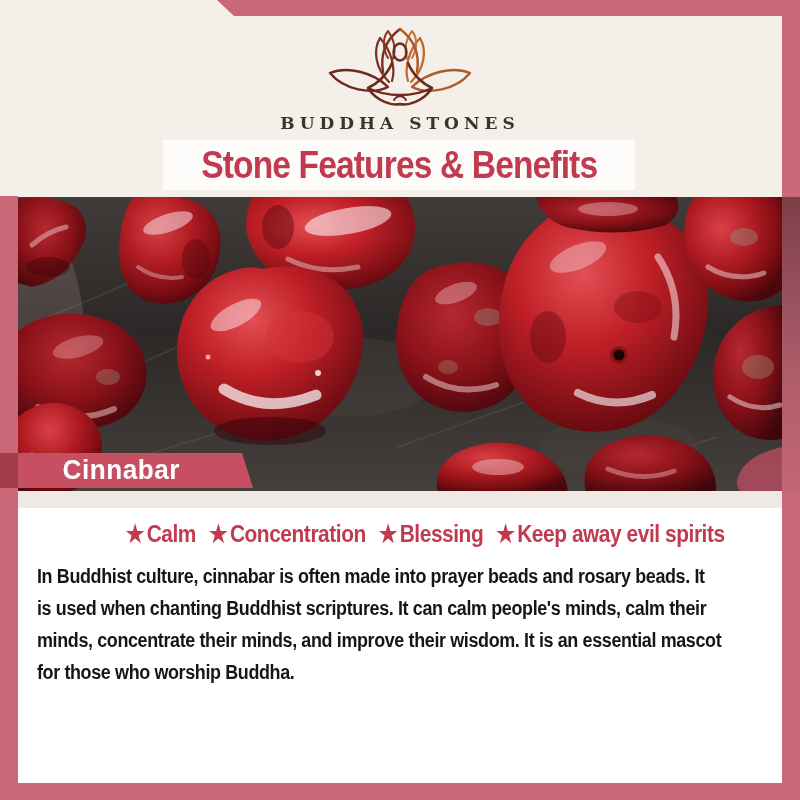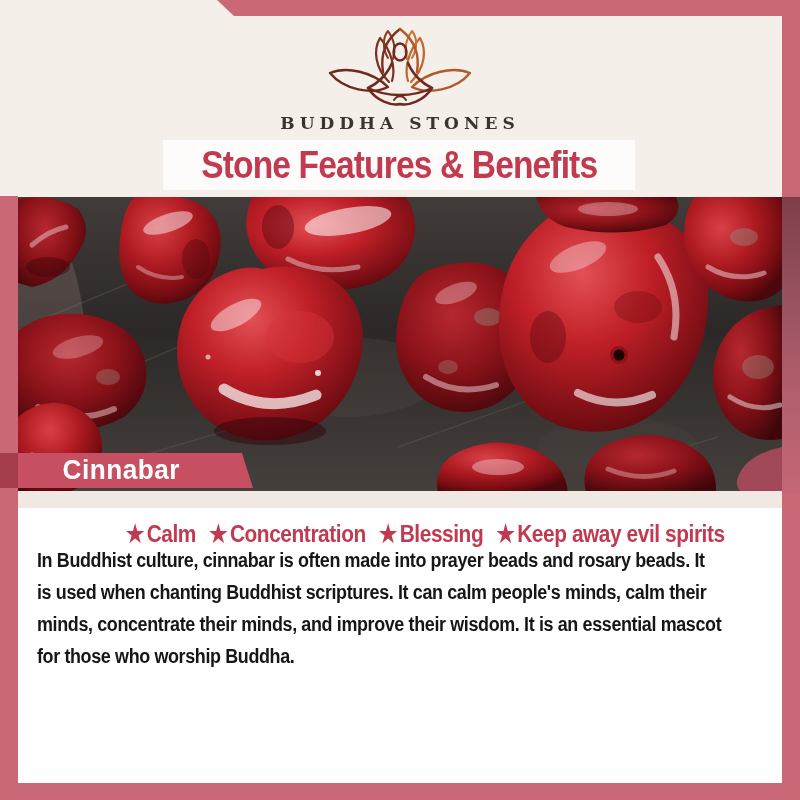--- a/index.html
+++ b/index.html
@@ -40,21 +40,21 @@
 
   
   .cream-strip{position:absolute;left:18px;top:491px;width:764px;height:17px;background:#f0e8e2;}
   .panel{position:absolute;left:18px;top:508px;width:764px;height:275px;background:#ffffff;}
 
   .benefits{position:absolute;left:18px;top:520px;width:764px;display:flex;justify-content:center;margin-left:25px;}
   .benefits .row{display:inline-flex;gap:15px;white-space:nowrap;transform:scaleX(.87);transform-origin:center;}
   .benefit{font-size:24px;font-weight:700;color:#c23a50;letter-spacing:-.5px;}
   .benefit .icon{margin-right:3px;}
 
-  .desc{position:absolute;left:37px;top:544px;width:735px;}
+  .desc{position:absolute;left:37px;top:560px;width:735px;}
   .desc .line{height:32px;line-height:32px;font-size:19.5px;font-weight:700;color:#161616;
       letter-spacing:-.4px;white-space:nowrap;transform:scaleX(.92);transform-origin:left;}
 </style>
 </head>
 <body>
 
 <div class="canvas">
 
   <div class="top-bar"></div>
   <div class="right-bar"></div>

